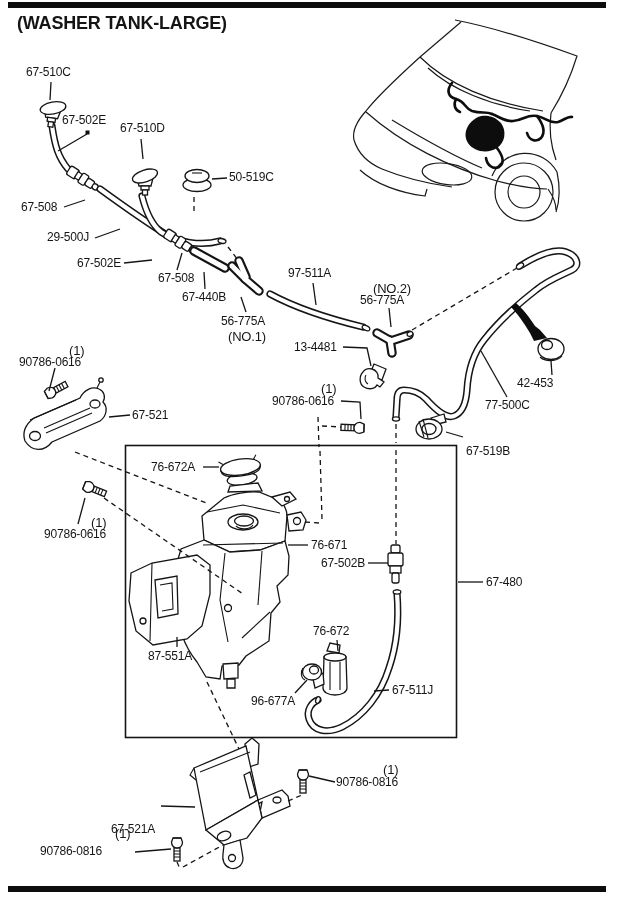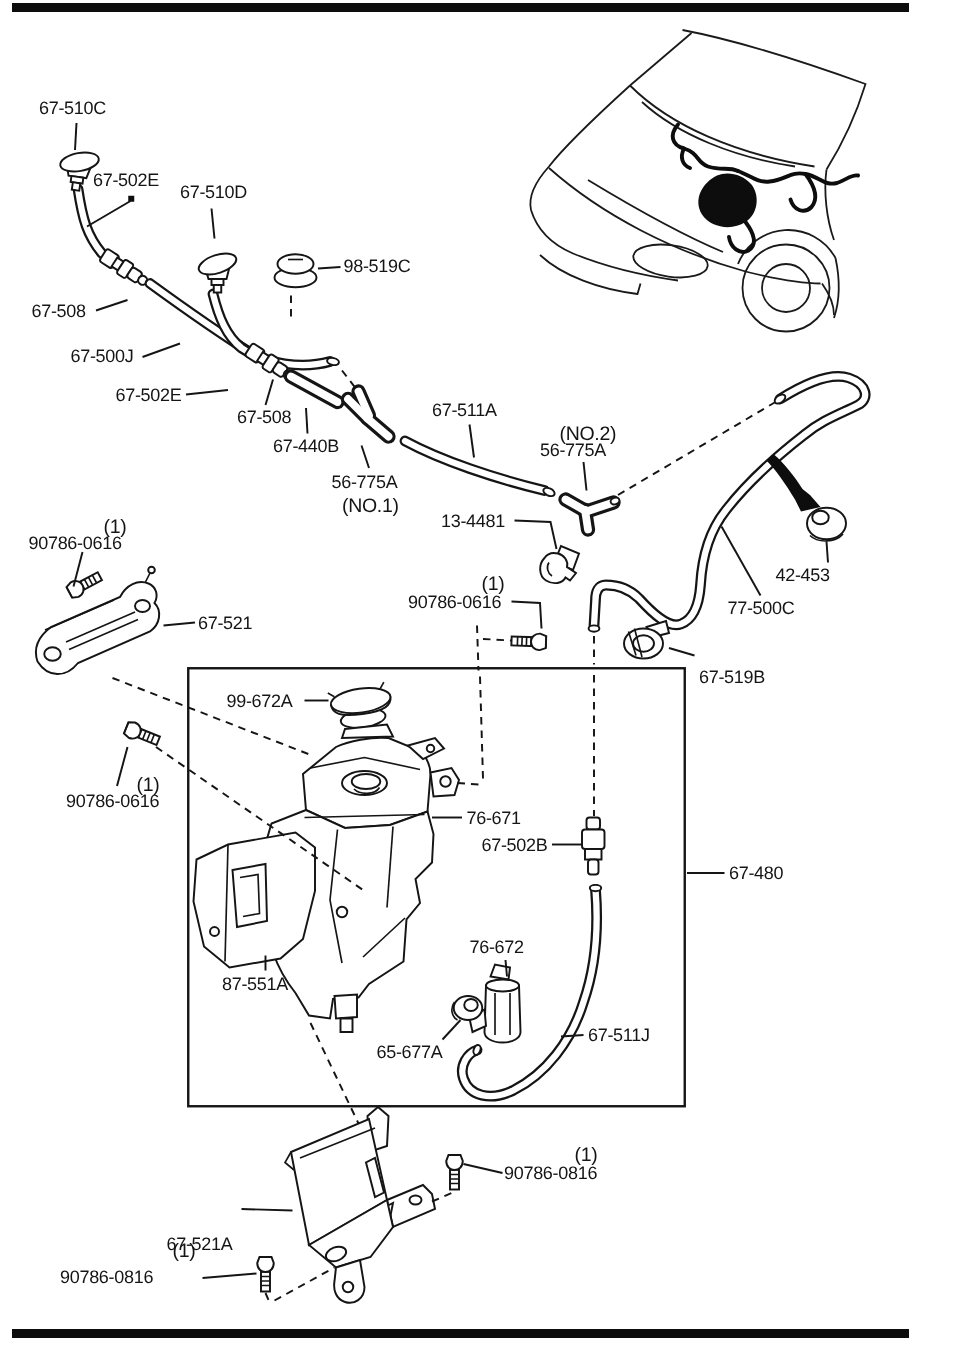--- a/index.html
+++ b/index.html
@@ -303,52 +303,53 @@
     <path d="M322,426 L341,427"></path>
     <path d="M75,452 L209,504"></path>
     <path d="M104,498 L243,594"></path>
     <path d="M207,682 L239,749"></path>
     <path d="M183,867 L223,845"></path>
     <path d="M288,801 L302,795"></path>
     <path d="M177,862 L180,869"></path>
   </g>
 </svg>
 
+<div class="lbl title" style="left:17px;top:13px">(WASHER TANK-LARGE)</div>
 <div class="lbl" style="left:26px;top:65px">67-510C</div>
 <div class="lbl" style="left:62px;top:113px">67-502E</div>
 <div class="lbl" style="left:120px;top:121px">67-510D</div>
-<div class="lbl" style="left:229px;top:170px">98-519C</div>
+<div class="lbl" style="left:229px;top:170px">50-519C</div>
 <div class="lbl" style="left:21px;top:200px">67-508</div>
-<div class="lbl" style="left:47px;top:230px">67-500J</div>
+<div class="lbl" style="left:47px;top:230px">29-500J</div>
 <div class="lbl" style="left:77px;top:256px">67-502E</div>
 <div class="lbl" style="left:158px;top:271px">67-508</div>
 <div class="lbl" style="left:182px;top:290px">67-440B</div>
 <div class="lbl" style="left:221px;top:314px">56-775A</div>
 <div class="lbl sm" style="left:228px;top:329px">(NO.1)</div>
-<div class="lbl" style="left:288px;top:266px">67-511A</div>
+<div class="lbl" style="left:288px;top:266px">97-511A</div>
 <div class="lbl sm" style="left:373px;top:281px">(NO.2)</div>
 <div class="lbl" style="left:360px;top:293px">56-775A</div>
 <div class="lbl" style="left:294px;top:340px">13-4481</div>
 <div class="lbl sm" style="left:69px;top:343px">(1)</div>
 <div class="lbl" style="left:19px;top:355px">90786-0616</div>
 <div class="lbl" style="left:132px;top:408px">67-521</div>
 <div class="lbl sm" style="left:321px;top:381px">(1)</div>
 <div class="lbl" style="left:272px;top:394px">90786-0616</div>
 <div class="lbl sm" style="left:91px;top:515px">(1)</div>
 <div class="lbl" style="left:44px;top:527px">90786-0616</div>
 <div class="lbl" style="left:517px;top:376px">42-453</div>
 <div class="lbl" style="left:485px;top:398px">77-500C</div>
 <div class="lbl" style="left:466px;top:444px">67-519B</div>
-<div class="lbl" style="left:151px;top:460px">99-672A</div>
+<div class="lbl" style="left:151px;top:460px">76-672A</div>
 <div class="lbl" style="left:311px;top:538px">76-671</div>
 <div class="lbl" style="left:321px;top:556px">67-502B</div>
 <div class="lbl" style="left:486px;top:575px">67-480</div>
 <div class="lbl" style="left:313px;top:624px">76-672</div>
 <div class="lbl" style="left:148px;top:649px">87-551A</div>
-<div class="lbl" style="left:251px;top:694px">65-677A</div>
+<div class="lbl" style="left:251px;top:694px">96-677A</div>
 <div class="lbl" style="left:392px;top:683px">67-511J</div>
 <div class="lbl sm" style="left:383px;top:762px">(1)</div>
 <div class="lbl" style="left:336px;top:775px">90786-0816</div>
 <div class="lbl" style="left:111px;top:822px">67-521A</div>
 <div class="lbl sm" style="left:115px;top:826px">(1)</div>
 <div class="lbl" style="left:40px;top:844px">90786-0816</div>
 
 </div>
 
 </body></html>

